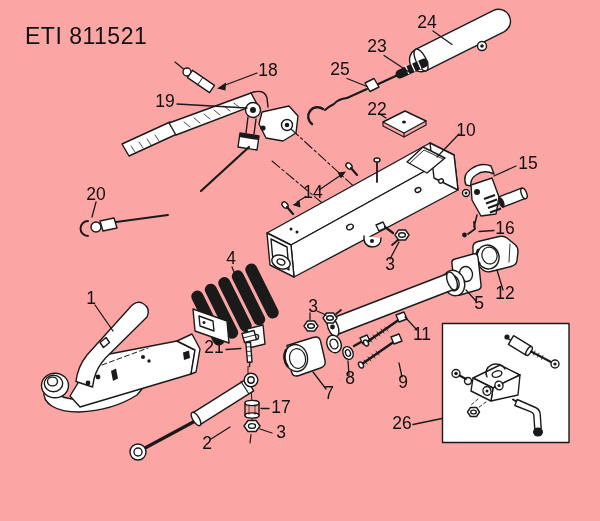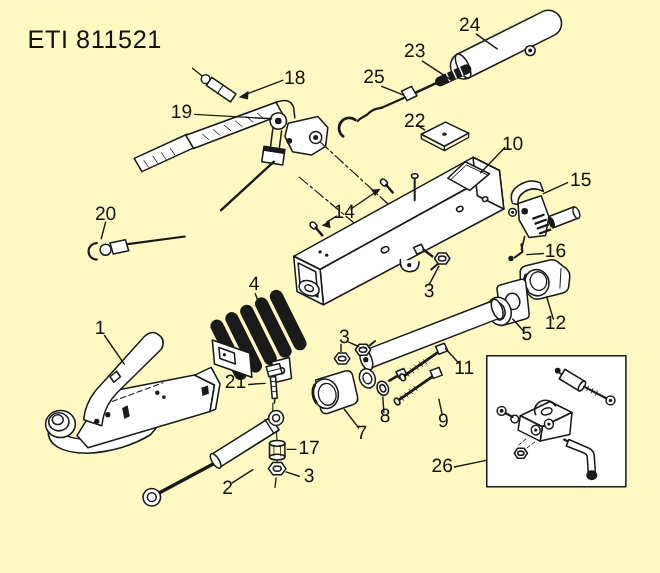--- a/index.html
+++ b/index.html
@@ -1,16 +1,16 @@
 <!DOCTYPE html>
 <html><head>
 <meta charset="utf-8">
 <style>
   html,body{margin:0;padding:0;background:#fff;}
-  .stage{position:relative;width:600px;height:521px;background:#fef9c3;overflow:hidden;}
+  .stage{position:relative;width:600px;height:521px;background:#fca5a5;overflow:hidden;}
   svg{display:block;}
   svg text{font-family:"Liberation Sans","DejaVu Sans",sans-serif;fill:#111;}
   .lbl{font-size:17.5px;text-anchor:middle;}
   .title{font-size:23px;letter-spacing:0.5px;text-anchor:start;}
   .ln{stroke:#1a1a1a;fill:none;stroke-linecap:round;stroke-linejoin:round;}
   .sh{stroke:#1a1a1a;fill:#fff;stroke-width:1.4;stroke-linecap:round;stroke-linejoin:round;}
   .dk{fill:#1a1a1a;stroke:none;}
 </style>
 </head>
 <body>

